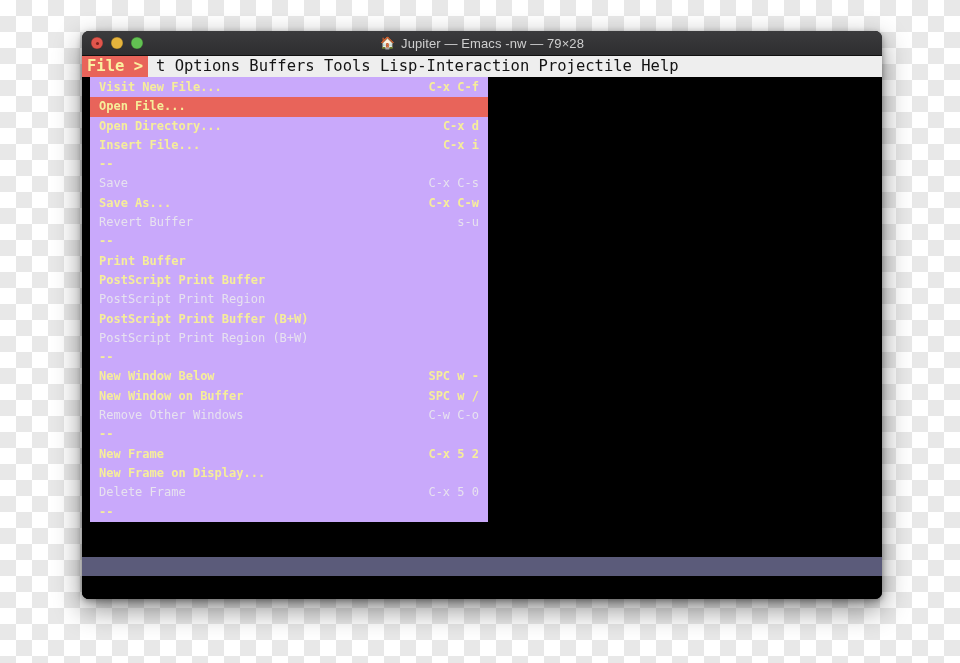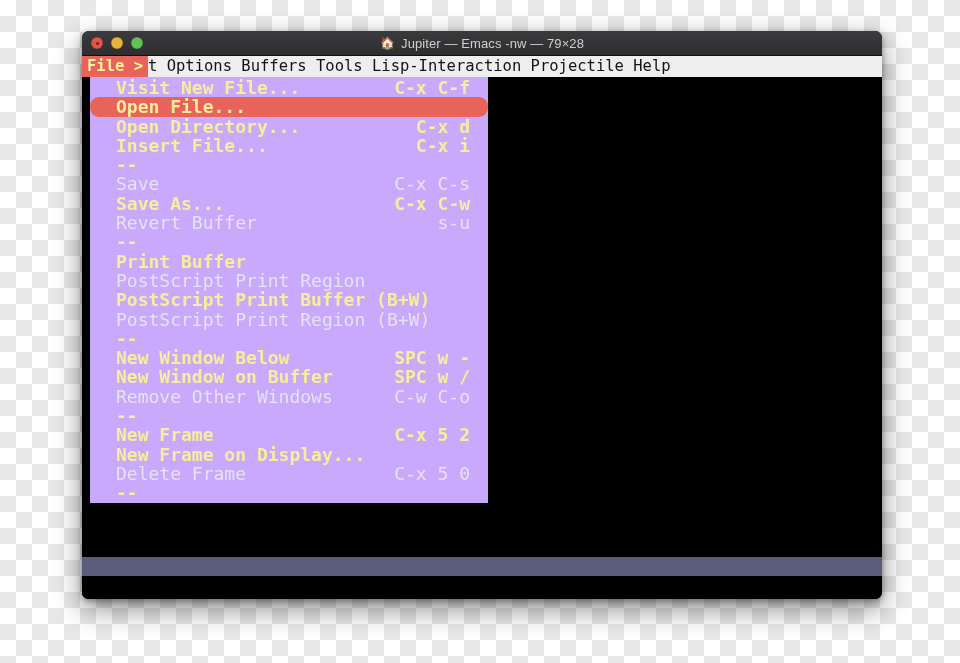--- a/index.html
+++ b/index.html
@@ -64,45 +64,45 @@
     background:#eeeeee;color:#111;
     font-size:15.5px;line-height:21px;
     white-space:pre;
     display:flex;align-items:center;
   }
   #menubar .file-item{
     background:#e8645a;color:#fbf1a0;
     padding:0 5px;height:21px;line-height:21px;
     font-weight:bold;
   }
-  #menubar .rest{padding-left:0;color:#141414;}
+  #menubar .rest{padding-left:8px;color:#141414;}
   
   #dropdown{
     position:absolute;left:8px;top:21px;
     width:398px;
     background:#c9a9fb;
     padding-top:1px;
     z-index:5;
   }
   .mi{
     position:relative;
     height:19.3px;line-height:19.3px;
-    font-size:18px;
+    font-size:12px;
     white-space:pre;
-    padding-left:26px;
+    padding-left:9px;
     color:#f6ee9a;
     font-weight:bold;
   }
   .mi .key{
-    position:absolute;right:18px;top:0;
+    position:absolute;right:9px;top:0;
     color:#f6ee9a;font-weight:bold;
   }
   .mi.disabled{color:#e7e2ef;font-weight:normal;}
   .mi.disabled .key{color:#e7e2ef;font-weight:normal;}
-  .mi.selected{background:#e8645a;border-radius:9px;}
+  .mi.selected{background:#e8645a;}
   .mi.sep{color:#f6ee9a;font-weight:bold;}
   
   #echo{
     position:absolute;left:0;bottom:0;width:800px;height:24px;
     background:#000;color:#f2f2f2;
     font-size:15.5px;line-height:24px;
     white-space:pre;padding-left:4px;
     z-index:7;
   }
   
@@ -144,20 +144,21 @@
         <div class="mi"><span>Visit New File...</span><span class="key">C-x C-f</span></div>
         <div class="mi selected"><span>Open File...</span></div>
         <div class="mi"><span>Open Directory...</span><span class="key">C-x d</span></div>
         <div class="mi"><span>Insert File...</span><span class="key">C-x i</span></div>
         <div class="mi sep"><span>--</span></div>
         <div class="mi disabled"><span>Save</span><span class="key">C-x C-s</span></div>
         <div class="mi"><span>Save As...</span><span class="key">C-x C-w</span></div>
         <div class="mi disabled"><span>Revert Buffer</span><span class="key">s-u</span></div>
         <div class="mi sep"><span>--</span></div>
         <div class="mi"><span>Print Buffer</span></div>
+        <div class="mi"><span>PostScript Print Buffer</span></div>
         <div class="mi disabled"><span>PostScript Print Region</span></div>
         <div class="mi"><span>PostScript Print Buffer (B+W)</span></div>
         <div class="mi disabled"><span>PostScript Print Region (B+W)</span></div>
         <div class="mi sep"><span>--</span></div>
         <div class="mi"><span>New Window Below</span><span class="key">SPC w -</span></div>
         <div class="mi"><span>New Window on Buffer</span><span class="key">SPC w /</span></div>
         <div class="mi disabled"><span>Remove Other Windows</span><span class="key">C-w C-o</span></div>
         <div class="mi sep"><span>--</span></div>
         <div class="mi"><span>New Frame</span><span class="key">C-x 5 2</span></div>
         <div class="mi"><span>New Frame on Display...</span></div>

